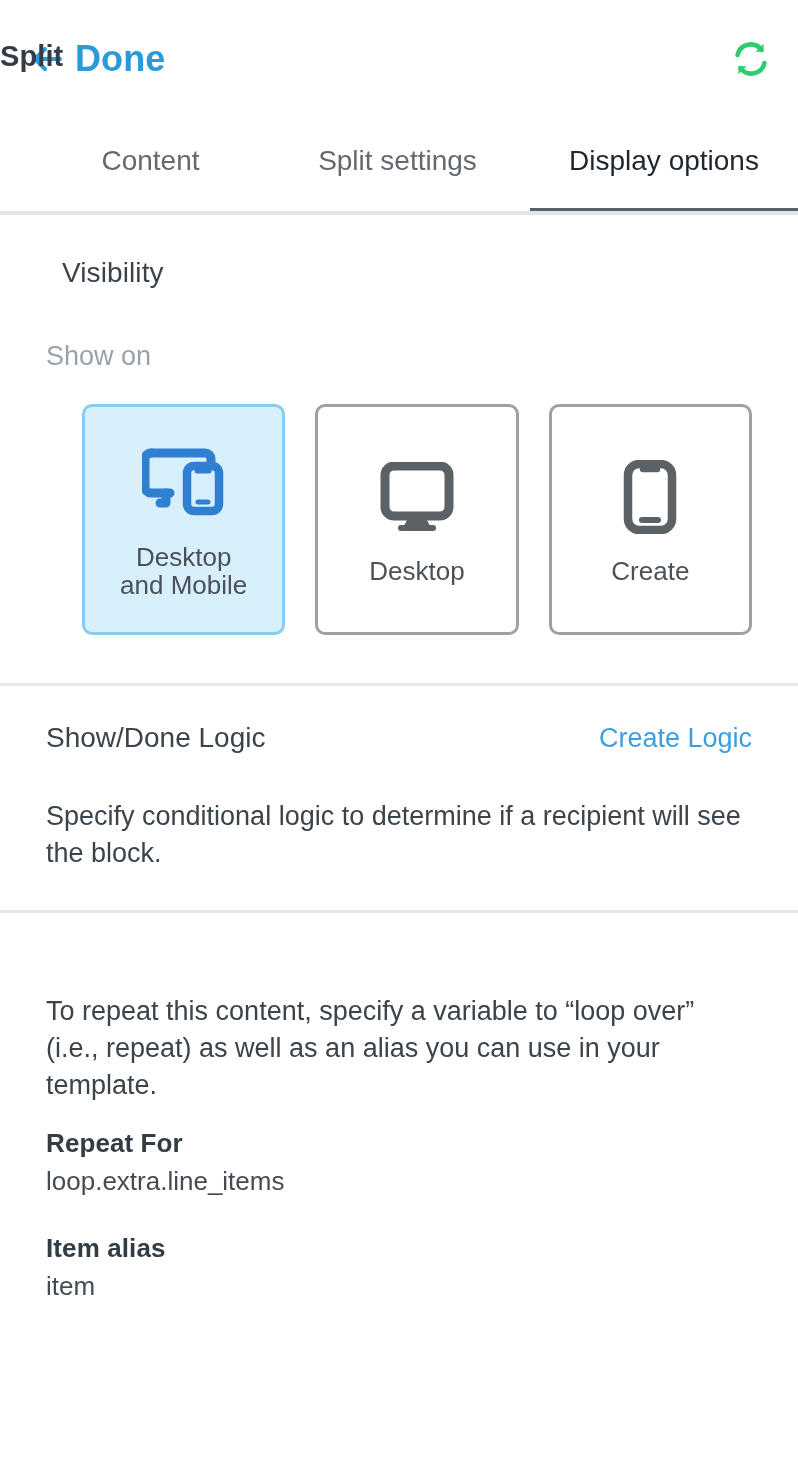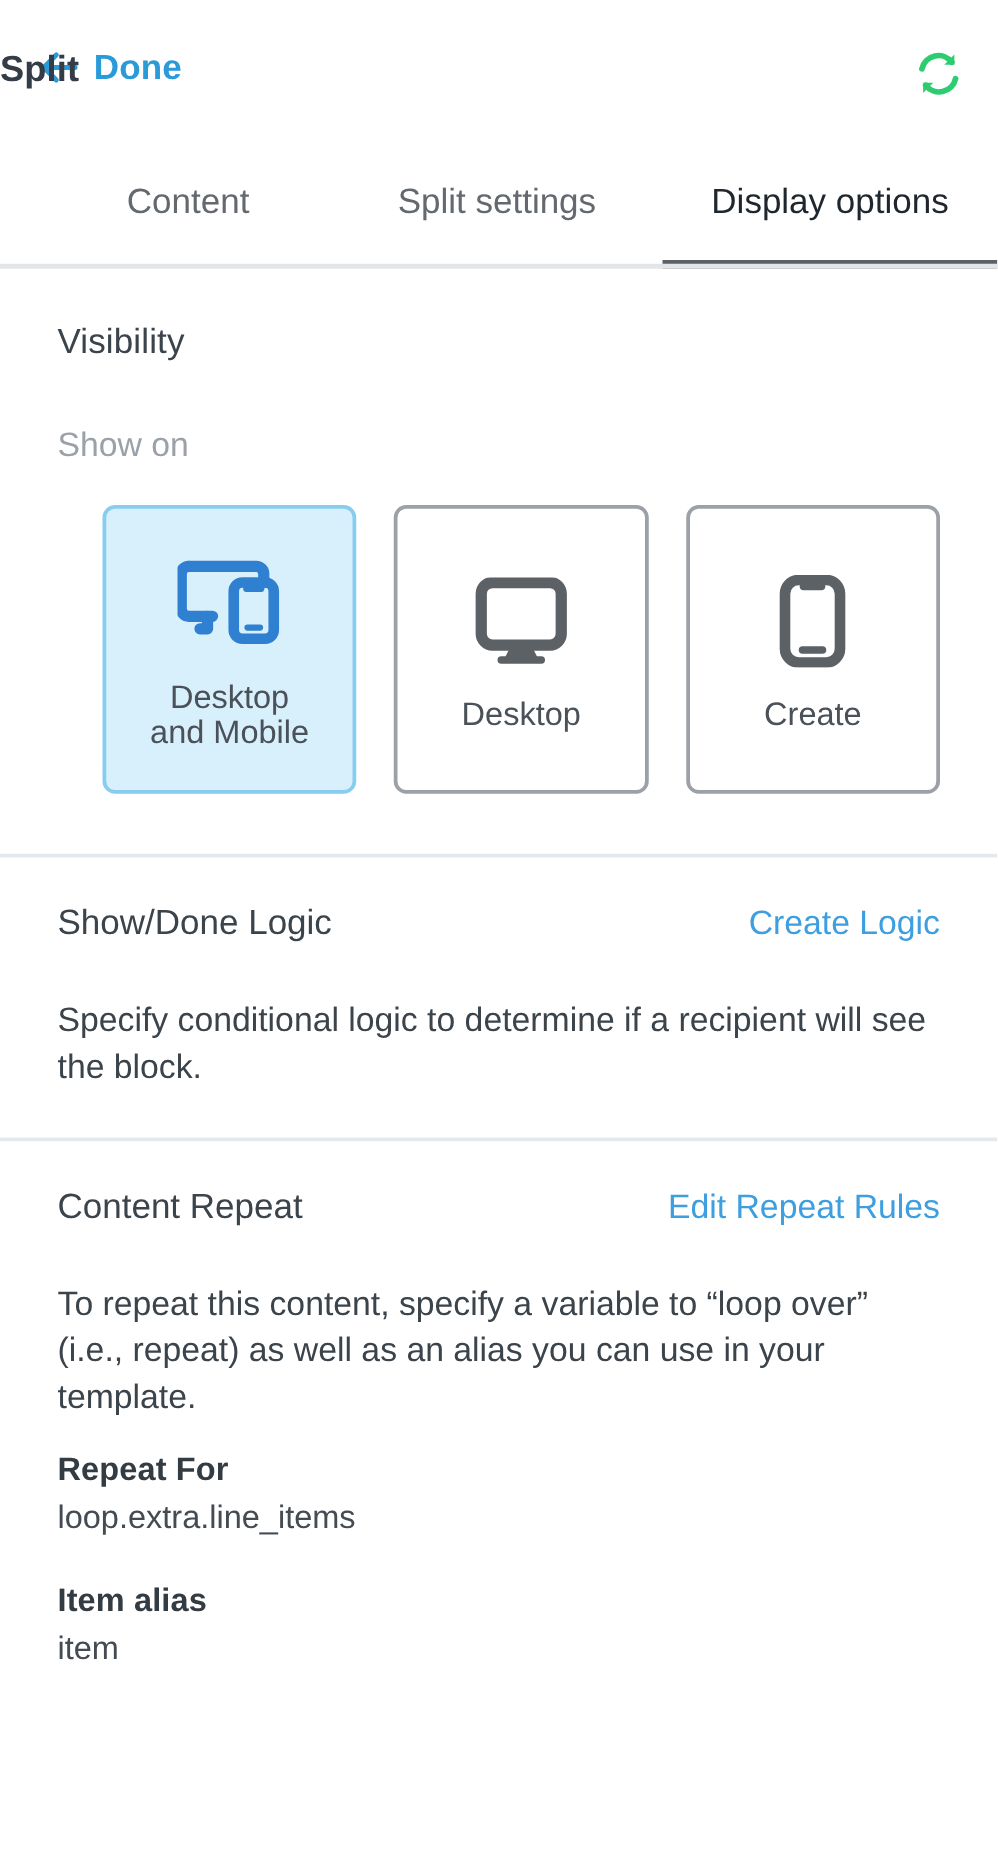--- a/index.html
+++ b/index.html
@@ -28,21 +28,21 @@
     position: absolute;
     left: 30px;
     top: 38px;
     display: flex;
     align-items: center;
     gap: 11px;
     cursor: pointer;
   }
   .nav-back svg { display: block; }
   .nav-back-label {
-    font-size: 28px;
+    font-size: 36px;
     font-weight: 700;
     color: #2a9bd8;
     letter-spacing: 0.1px;
   }
   .header-title {
     position: absolute;
     left: 0; right: 0;
     top: 40px;
     text-align: left;
     font-size: 29px;
@@ -107,20 +107,21 @@
     height: 3px;
     background: #e6e9ec;
     width: 100%;
   }
 
   .visibility-block { padding-top: 42px; padding-bottom: 48px; }
   .section-title {
     font-size: 28px;
     color: #3b434b;
     letter-spacing: 0.1px;
+    margin-left: 16px;
   }
   .subtle-label {
     font-size: 27px;
     color: #9aa1a8;
     margin-top: 52px;
   }
 
   
   .cards {
     display: flex;
@@ -296,24 +297,20 @@
     <div class="row-head">
       <div class="row-title">Show/Done Logic</div>
       <div class="row-action">Create Logic</div>
     </div>
     <div class="row-desc">Specify conditional logic to determine if a recipient will see the block.</div>
   </div>
 
   <div class="divider"></div>
 
   <div class="section row-block">
-    <div class="row-head">
-      <div class="row-title">Content Repeat</div>
-      <div class="row-action">Edit Repeat Rules</div>
-    </div>
     <div class="row-desc">To repeat this content, specify a variable to “loop over” (i.e., repeat) as well as an alias you can use in your template.</div>
 
     <div class="field-block">
       <div class="field">
         <div class="field-label">Repeat For</div>
         <div class="field-value">loop.extra.line_items</div>
       </div>
       <div class="field">
         <div class="field-label">Item alias</div>
         <div class="field-value">item</div>

